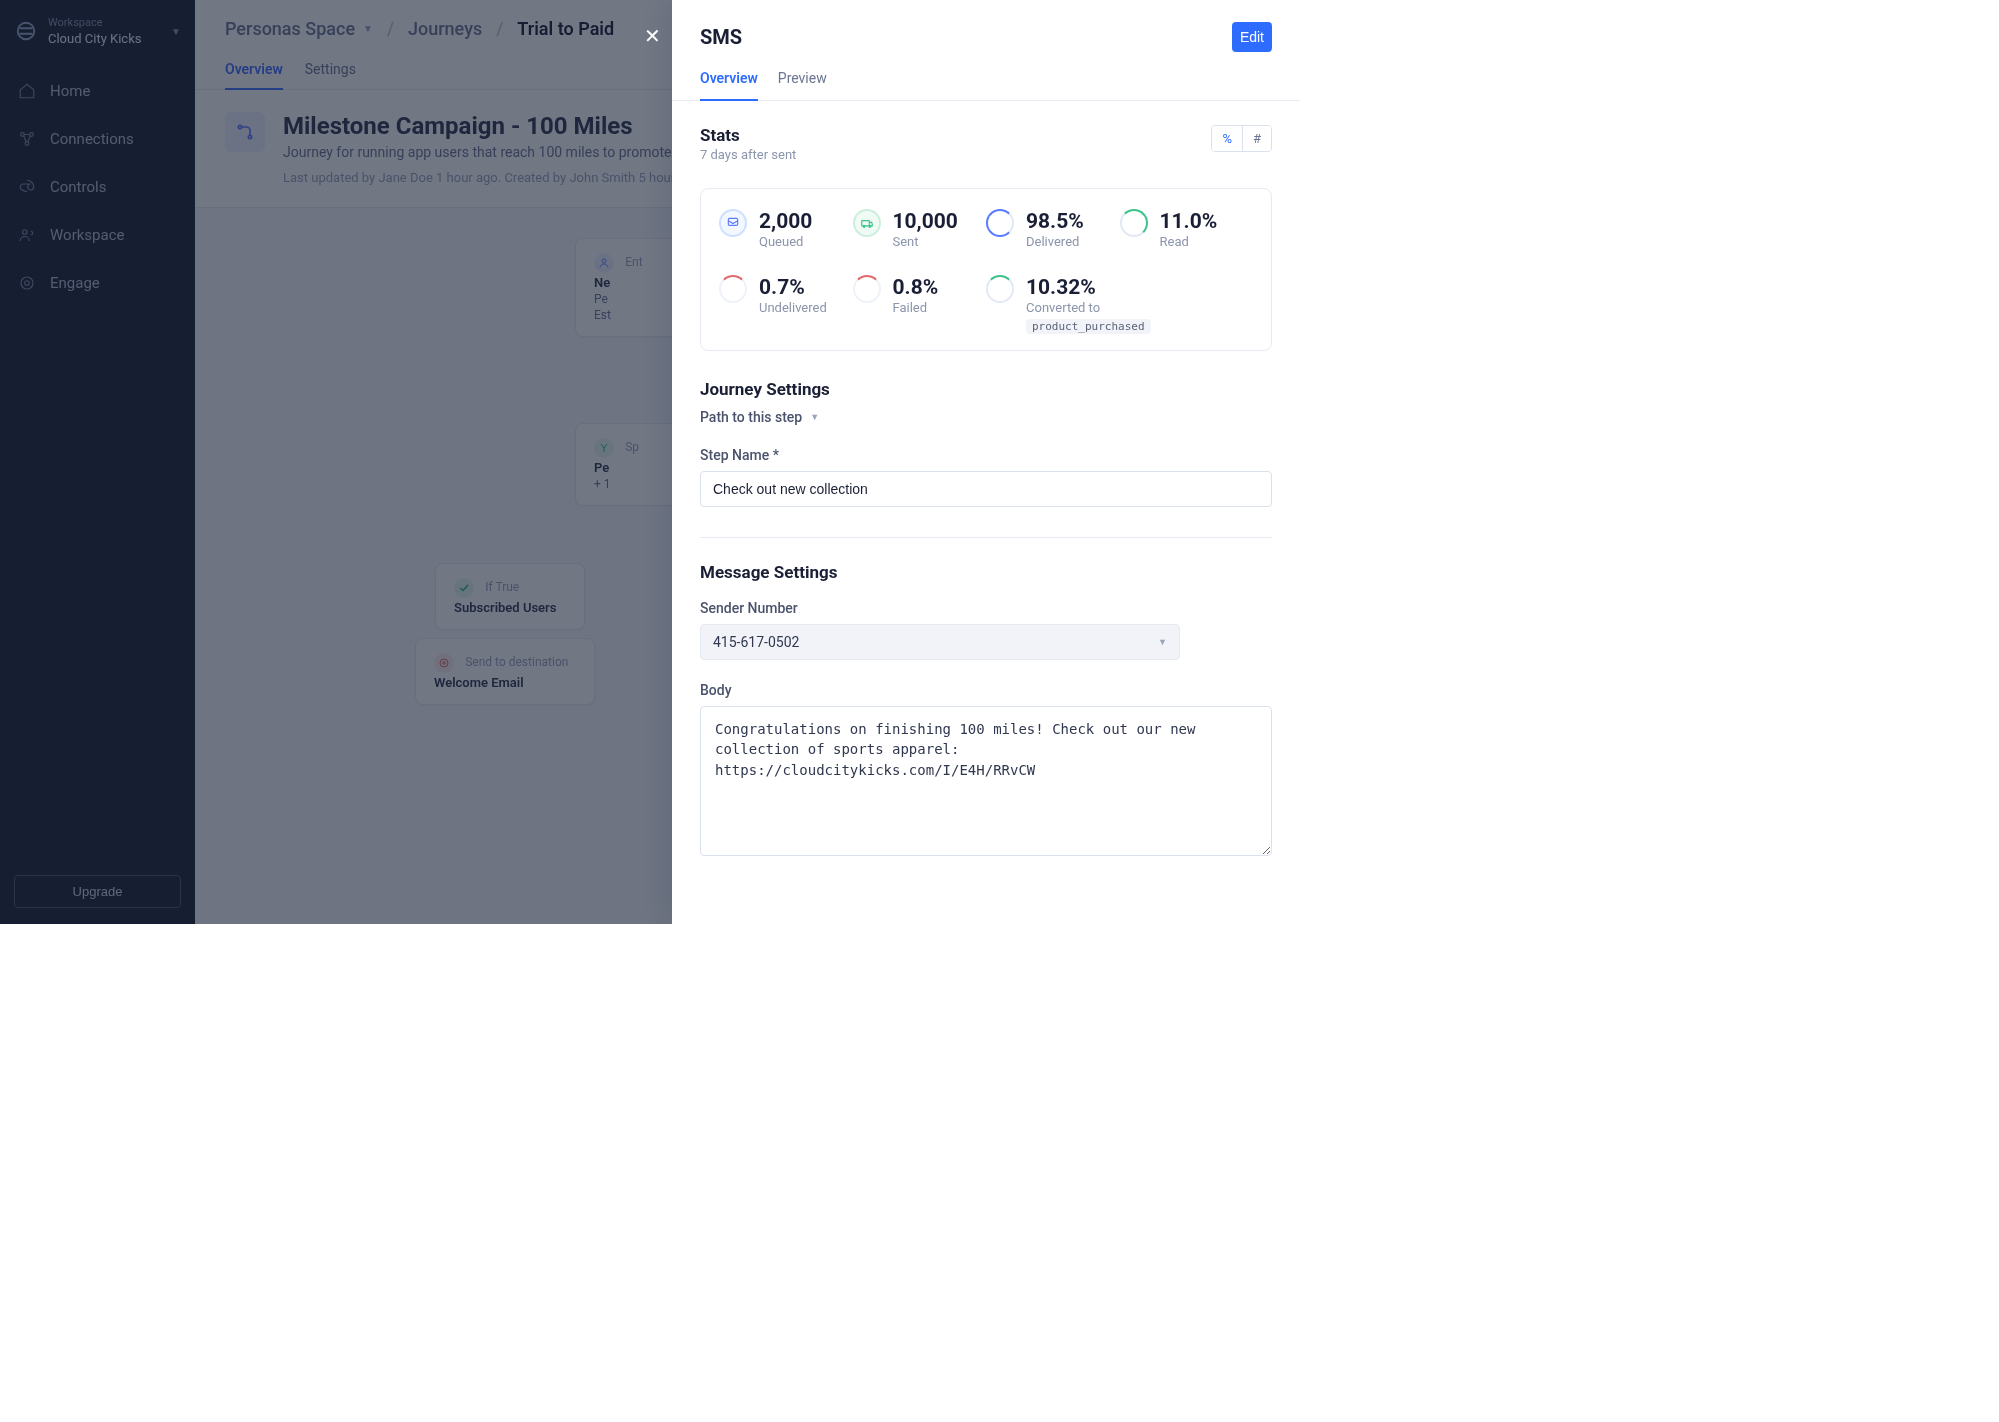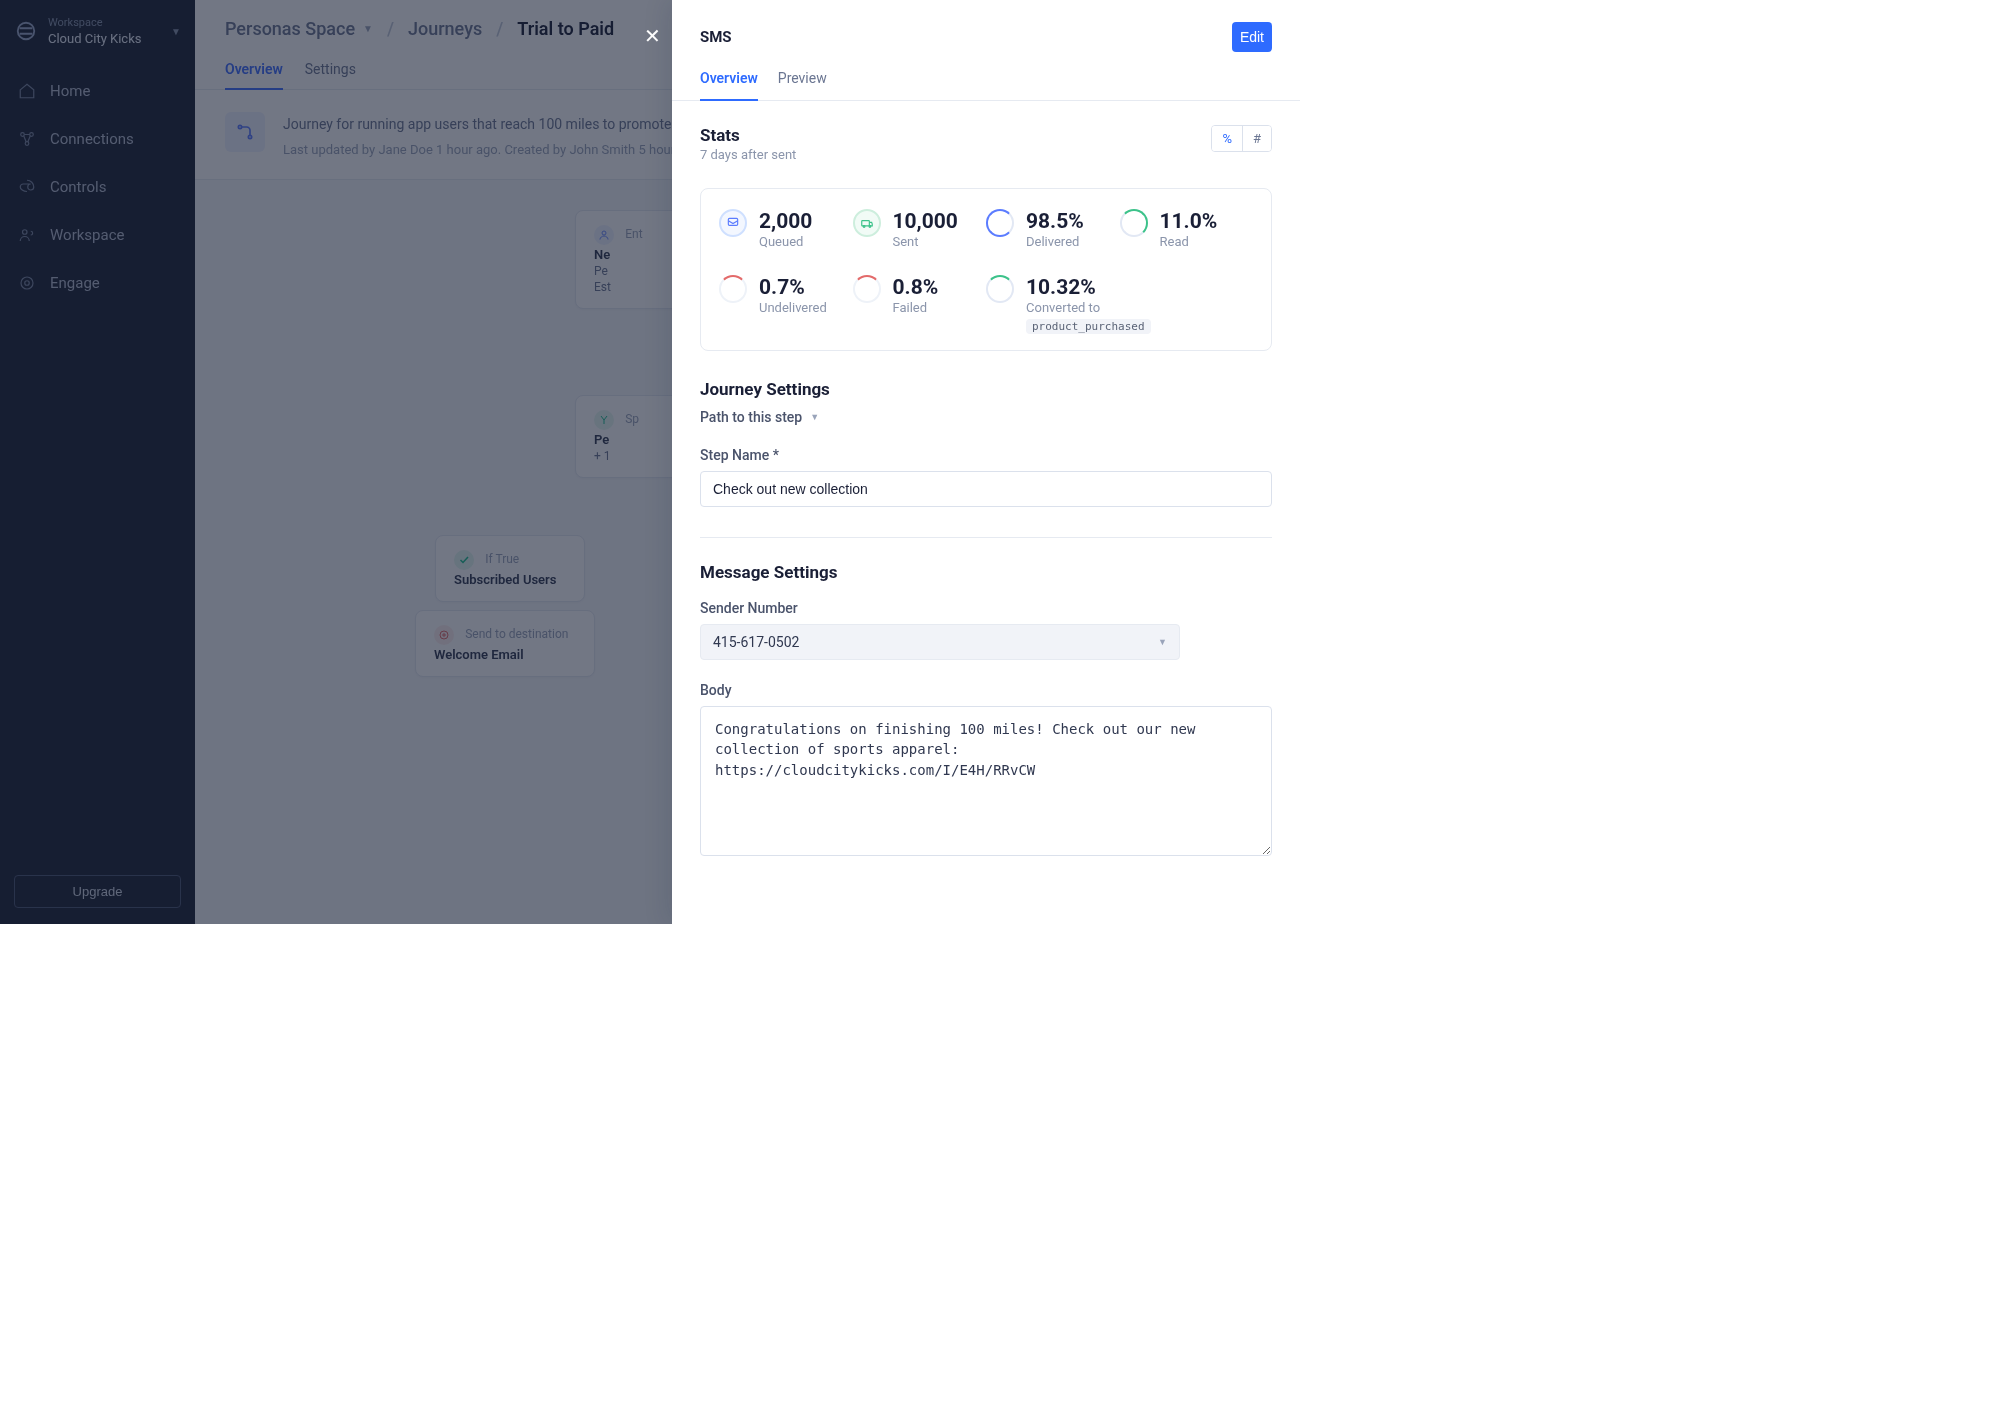--- a/index.html
+++ b/index.html
@@ -120,21 +120,21 @@
     position:absolute; right:0; top:0; width:628px; height:100%;
     background:#fff;
     box-shadow:-4px 0 24px rgba(20,30,60,0.12);
     overflow-y:auto;
     z-index:10;
   }
   .panel-head {
     display:flex; align-items:center; justify-content:space-between;
     padding: 22px 28px 0 28px;
   }
-  .panel-title { font-size:15px; font-weight:700; color:#1a1f36;}
+  .panel-title { font-size:20px; font-weight:700; color:#1a1f36;}
   .edit-btn {
     background:#2e6bff; color:#fff; border:none; border-radius:4px;
     padding:7px 8px; font-size:14px; font-weight:500; cursor:pointer;
   }
   .panel-tabs { display:flex; gap:20px; padding: 18px 28px 0 28px; border-bottom:1px solid #e6eaf1;}
   .panel-tab { font-size:14px; color:#6b7692; padding-bottom:14px; cursor:pointer; position:relative;}
   .panel-tab.active { color:#2e6bff; font-weight:600;}
   .panel-tab.active::after { content:""; position:absolute; left:0; right:0; bottom:-1px; height:2px; background:#2e6bff;}
   .section { padding: 24px 28px 8px 28px;}
   .section-h { font-size:17px; font-weight:700; color:#1a1f36;}
@@ -261,20 +261,21 @@
   </div>
   <div class="campaign-row">
     <div class="campaign-icon">
       <svg width="20" height="20" viewBox="0 0 24 24" fill="none" stroke="#5b7cff" stroke-width="2">
           <circle cx="6" cy="6" r="2"></circle>
           <circle cx="18" cy="18" r="2"></circle>
           <path d="M8 6h6a4 4 0 014 4v6"></path>
         </svg>
     </div>
     <div>
+      <div class="campaign-title">Milestone Campaign - 100 Miles</div>
       <div class="campaign-desc">Journey for running app users that reach 100 miles to promote se</div>
       <div class="campaign-meta">Last updated by Jane Doe 1 hour ago. Created by John Smith 5 hours ago.</div>
     </div>
   </div>
 
   <div class="canvas">
     <div class="node" style="left:380px; top:30px; width:110px;">
       <span class="node-icon" style="background:#eef2ff">
         <svg width="12" height="12" viewBox="0 0 24 24" fill="none" stroke="#6b8cff" stroke-width="2">
             <circle cx="12" cy="8" r="4"></circle>

